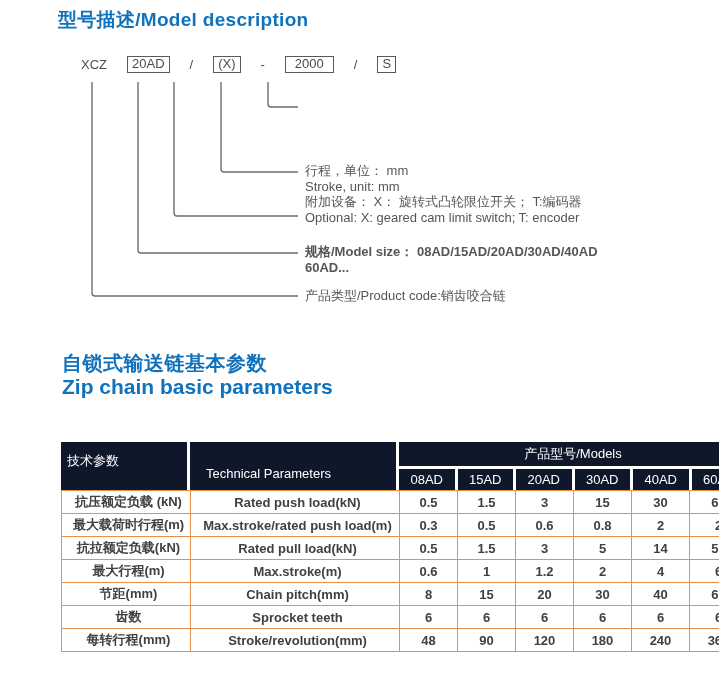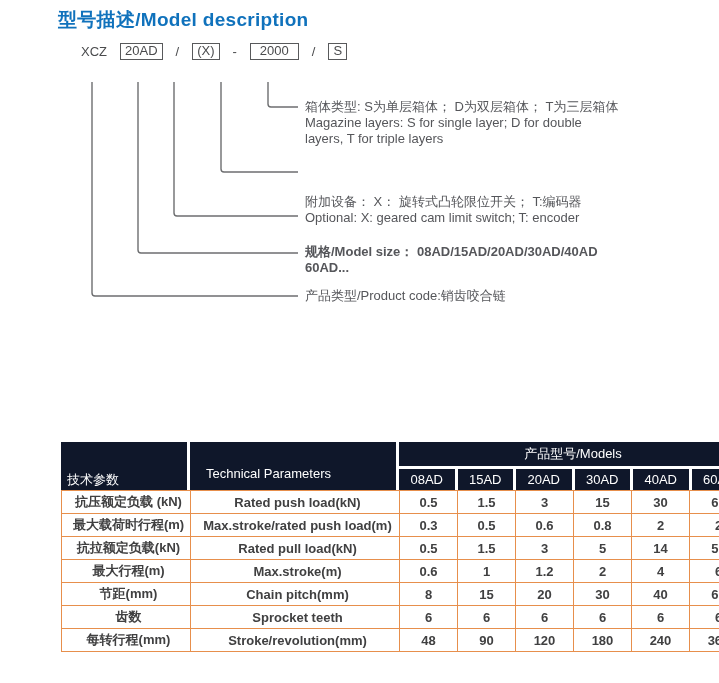--- a/index.html
+++ b/index.html
@@ -25,22 +25,22 @@
   }
   .title2 {
     position: absolute; left: 24px; top: 352px;
     color: #1072BC; font-weight: 700; line-height: 23px;
   }
   .title2 .cn { font-size: 20px; letter-spacing: 0.5px; }
   .title2 .en { font-size: 21px; }
 
   
   .model-row {
-    position: absolute; left: 42px; top: 43px;
-    display: flex; align-items: center; gap: 12px;
+    position: absolute; left: 42px; top: 56px;
+    display: flex; align-items: center; gap: 19px;
     font-size: 13px; color: #4A4B4D; font-weight: 400;
   }
   .model-row .code-box {
     border: 1.5px solid #58595B;
     padding: 0px 4px 1px 4px;
     line-height: 14px;
     display: inline-block;
   }
   .model-row .plain { padding: 0 1px; }
   .model-row .wide { padding-left: 9px; padding-right: 9px; }
@@ -73,21 +73,21 @@
     grid-template-rows: 24px 21px;
     gap: 3px;
     background: #ffffff;
   }
   .tbl-header .hcell {
     background: #0f172a;
     color: #ffffff;
     font-size: 13px;
     display: flex; align-items: center;
   }
-  .hcell.c1 { grid-row: 1 / 3; padding-left: 6px; align-items: flex-end; padding-bottom: 1px; }
+  .hcell.c1 { grid-row: 1 / 3; padding-left: 6px; align-items: flex-end; padding-bottom: 20px; }
   .hcell.c2 { grid-row: 1 / 3; padding-left: 16px; align-items: flex-end; padding-bottom: 9px; }
   .hcell.models-group { grid-column: 3 / 9; justify-content: center; }
   .hcell.model { justify-content: center; }
 
   table.tbl-body {
     border-collapse: collapse;
     table-layout: fixed;
     width: 686px;
     margin-top: 0px;
   }
@@ -123,37 +123,40 @@
   </div>
 
   <svg class="diagram-lines" viewBox="0 0 300 320" xmlns="http://www.w3.org/2000/svg">
     <path d="M230,82 V104 Q230,107 233,107 H260" fill="none" stroke="#6D6E70" stroke-width="1.4"></path>
     <path d="M183,82 V169 Q183,172 186,172 H260" fill="none" stroke="#6D6E70" stroke-width="1.4"></path>
     <path d="M136,82 V213 Q136,216 139,216 H260" fill="none" stroke="#6D6E70" stroke-width="1.4"></path>
     <path d="M100,82 V250 Q100,253 103,253 H260" fill="none" stroke="#6D6E70" stroke-width="1.4"></path>
     <path d="M54,82 V293 Q54,296 57,296 H260" fill="none" stroke="#6D6E70" stroke-width="1.4"></path>
   </svg>
 
-  <div class="anno anno-1">
-    <div>箱体类型: S为单层箱体； D为双层箱体； T为三层箱体</div>
-    <div>Magazine layers: S for single layer; D for double</div>
-    <div>layers, T for triple layers</div>
+  <div class="anno anno-2">
+    <div>行程，单位： mm</div>
+    <div>Stroke, unit: mm</div>
   </div>
   <div class="anno anno-3">
     <div>附加设备： X： 旋转式凸轮限位开关； T:编码器</div>
     <div>Optional:  X: geared cam limit switch; T: encoder</div>
   </div>
   <div class="anno anno-4">
     <div>规格/Model size： 08AD/15AD/20AD/30AD/40AD</div>
     <div>60AD...</div>
   </div>
   <div class="anno anno-5">
     <div>产品类型/Product code:销齿咬合链</div>
   </div>
 
+  <div class="title2">
+    <div class="cn">自锁式输送链基本参数</div>
+    <div class="en">Zip chain basic parameters</div>
+  </div>
 
   <div class="param-table-wrap">
 
     <div class="tbl-header">
       <div class="hcell c1">技术参数</div>
       <div class="hcell c2">Technical Parameters</div>
       <div class="hcell models-group">产品型号/Models</div>
       <div class="hcell model">08AD</div>
       <div class="hcell model">15AD</div>
       <div class="hcell model">20AD</div>

